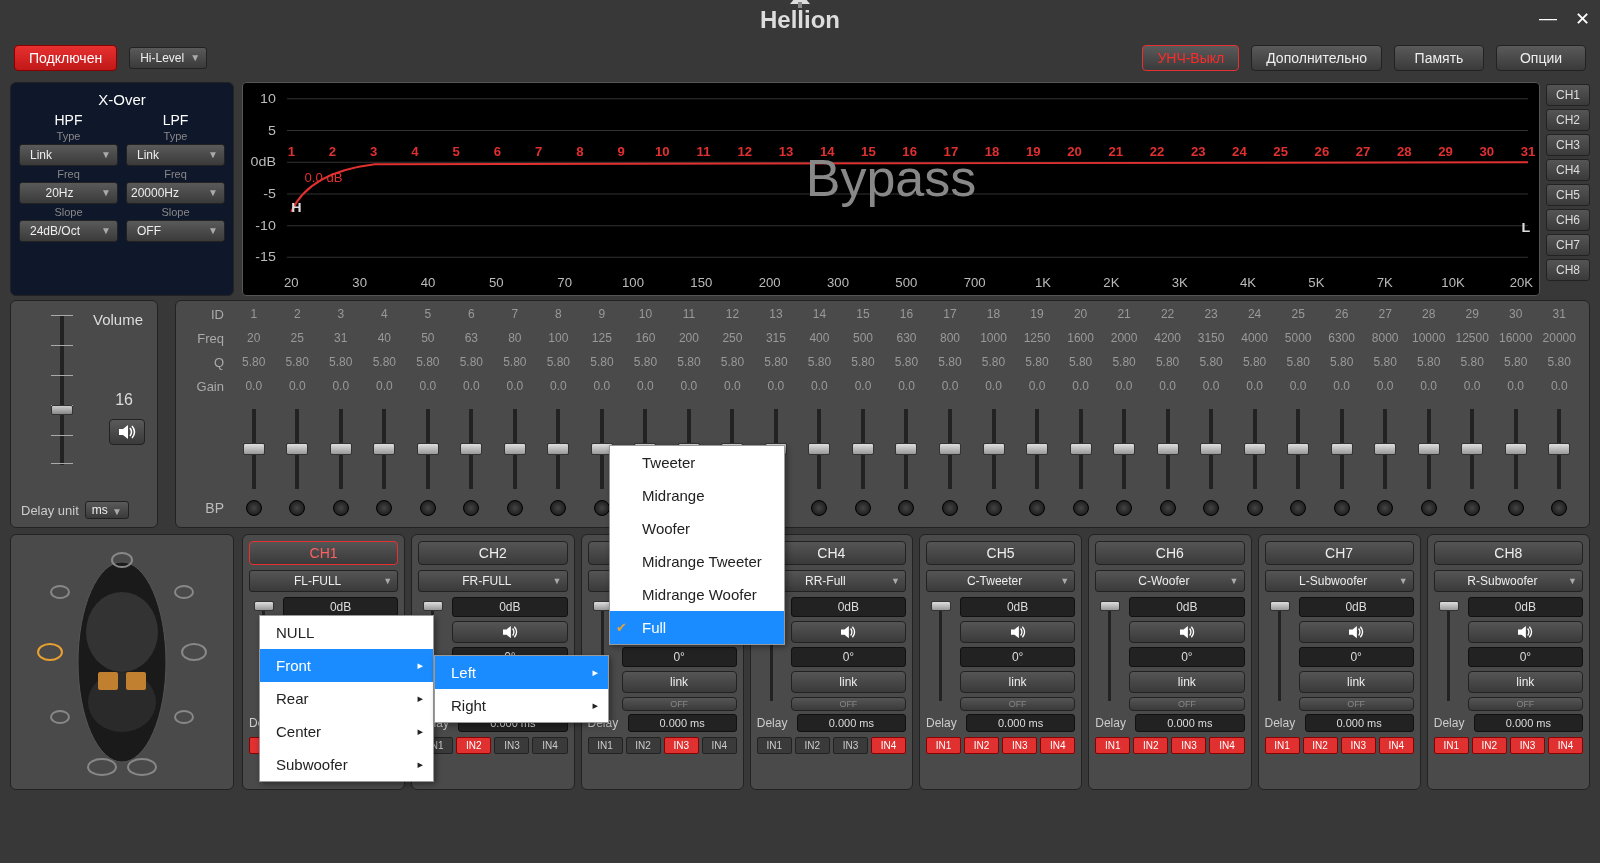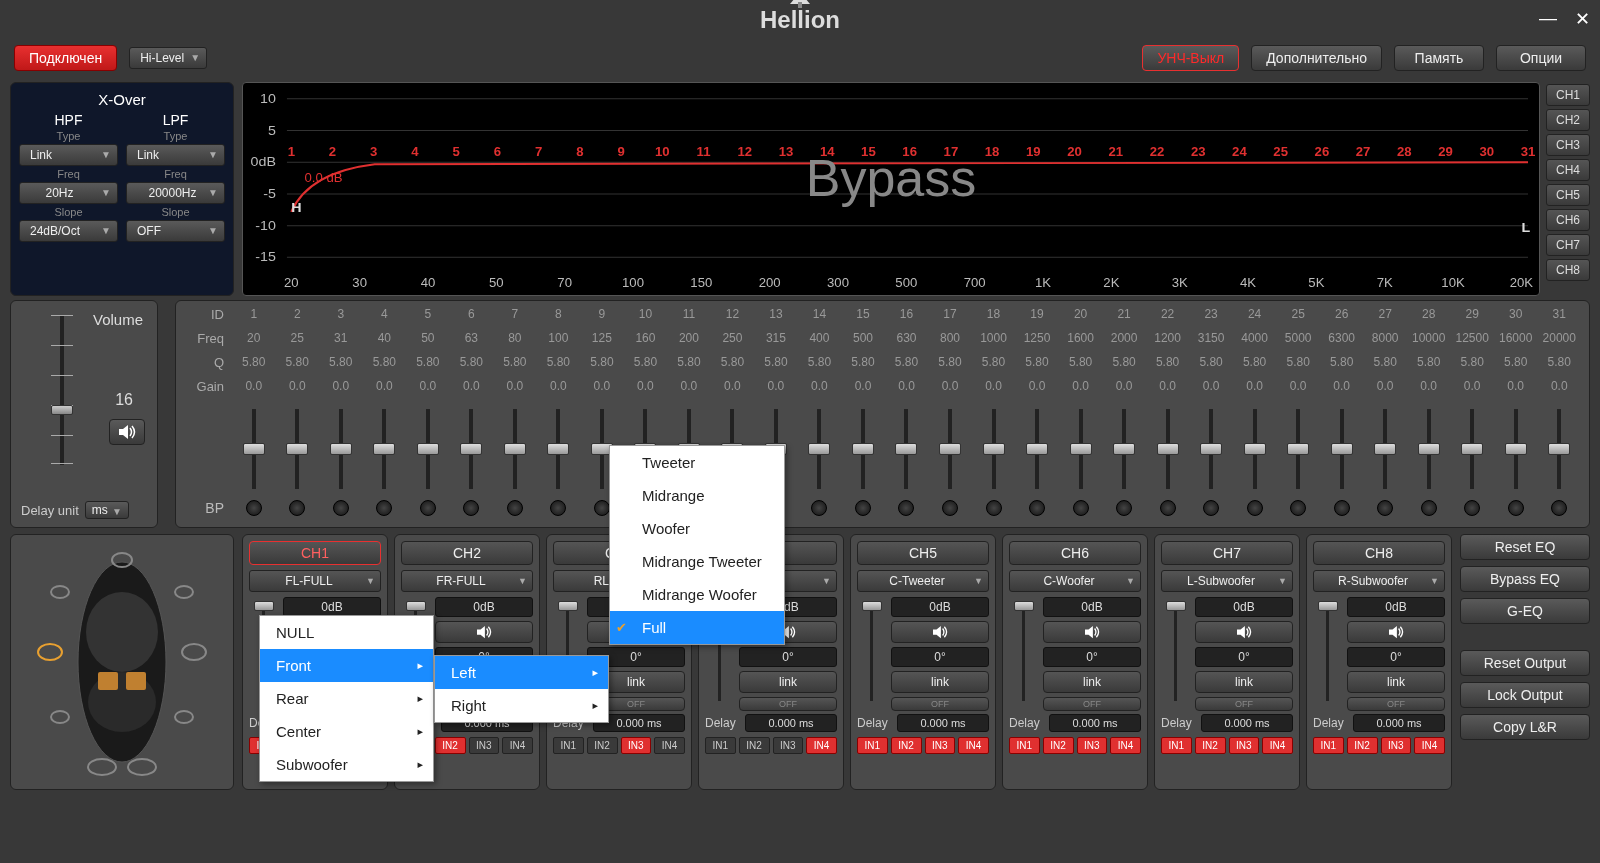--- a/index.html
+++ b/index.html
@@ -142,21 +142,21 @@
         <div class="sub">Freq</div>
         <div class="dropdown" style="text-align:center;padding-left:4px">20Hz</div>
         <div class="sub">Slope</div>
         <div class="dropdown">24dB/Oct</div>
       </div>
       <div class="xover-col">
         <div class="lbl">LPF</div>
         <div class="sub">Type</div>
         <div class="dropdown">Link</div>
         <div class="sub">Freq</div>
-        <div class="dropdown" style="text-align:center;padding-left:16px">20000Hz</div>
+        <div class="dropdown" style="padding-left:4px">20000Hz</div>
         <div class="sub">Slope</div>
         <div class="dropdown">OFF</div>
       </div>
     </div>
   </div>
 
   <div class="graph-wrap">
     <div class="graph">
       <svg width="100%" height="100%" viewBox="0 0 1180 214" preserveAspectRatio="none">
 
@@ -332,21 +332,21 @@
         <div class="eq-cell">250</div>
         <div class="eq-cell">315</div>
         <div class="eq-cell">400</div>
         <div class="eq-cell">500</div>
         <div class="eq-cell">630</div>
         <div class="eq-cell">800</div>
         <div class="eq-cell">1000</div>
         <div class="eq-cell">1250</div>
         <div class="eq-cell">1600</div>
         <div class="eq-cell">2000</div>
-        <div class="eq-cell">1200</div>
+        <div class="eq-cell">4200</div>
         <div class="eq-cell">3150</div>
         <div class="eq-cell">4000</div>
         <div class="eq-cell">5000</div>
         <div class="eq-cell">6300</div>
         <div class="eq-cell">8000</div>
         <div class="eq-cell">10000</div>
         <div class="eq-cell">12500</div>
         <div class="eq-cell">16000</div>
         <div class="eq-cell">20000</div>
       </div>
@@ -926,29 +926,20 @@
         </div>
         <div class="ch-ins">
           <div class="in-btn active">IN1</div>
           <div class="in-btn active">IN2</div>
           <div class="in-btn active">IN3</div>
           <div class="in-btn active">IN4</div>
         </div>
       </div>
     </div>
 
-  <div class="side-btns">
-    <div class="btn">Reset EQ</div>
-    <div class="btn">Bypass EQ</div>
-    <div class="btn">G-EQ</div>
-    <div class="gap"></div>
-    <div class="btn">Reset Output</div>
-    <div class="btn">Lock Output</div>
-    <div class="btn">Copy L&amp;R</div>
-  </div>
 </div>
 
 <div class="menu" id="menu1" style="left:259px; top:615px; width:175px;">
     <div class="menu-item">NULL</div>
     <div class="menu-item hov">Front<span class="arrow">▸</span></div>
     <div class="menu-item">Rear<span class="arrow">▸</span></div>
     <div class="menu-item">Center<span class="arrow">▸</span></div>
     <div class="menu-item">Subwoofer<span class="arrow">▸</span></div>
   </div>
 <div class="menu" id="menu2" style="left:434px; top:655px; width:175px;">

